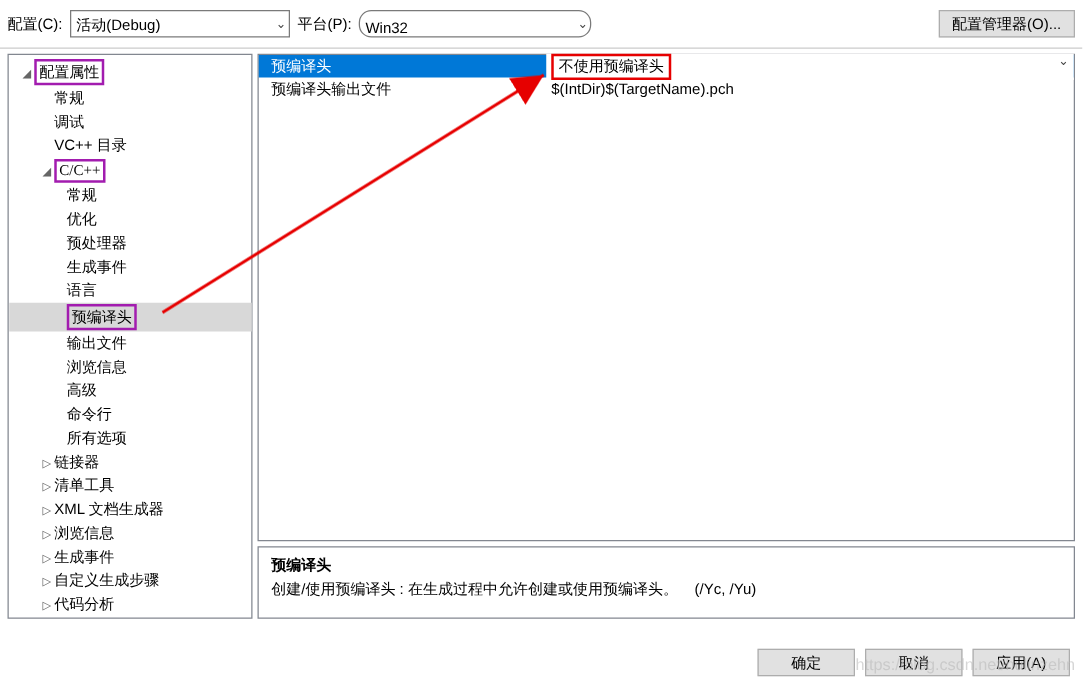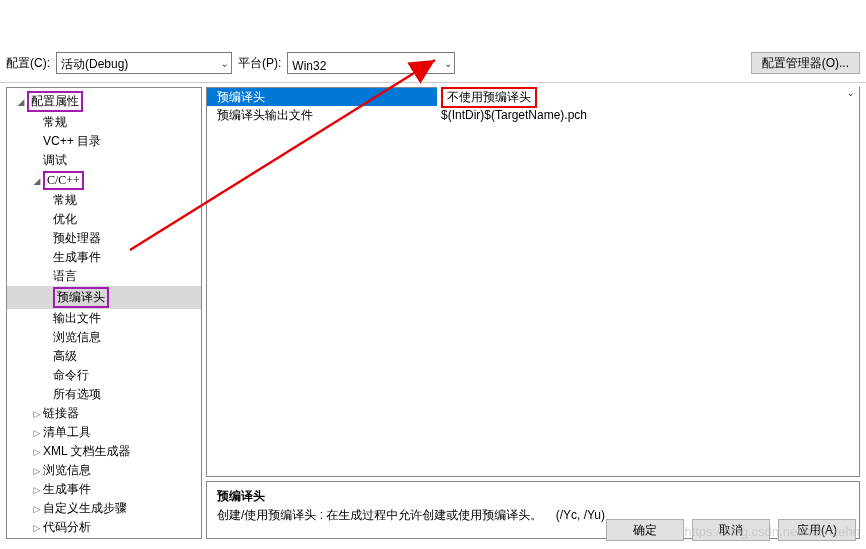--- a/index.html
+++ b/index.html
@@ -11,42 +11,41 @@
       height: 549px;
       overflow: hidden;
       position: relative;
     }
     .top-bar {
       display: flex;
       align-items: center;
       padding: 8px 6px;
       gap: 6px;
       border-bottom: 1px solid #ccc;
-      margin-top: 44px;
     }
     .top-bar label { white-space: nowrap; }
     .combo {
       border: 1px solid #7a7a7a;
       height: 22px;
       display: flex;
       align-items: flex-end;
       padding: 0 4px;
       background: #fff;
       position: relative;
     }
     .combo .chev {
       position: absolute;
       right: 2px;
       top: 50%;
       transform: translateY(-50%);
       font-size: 10px;
       color: #444;
     }
     .combo.cfg { width: 176px; }
-    .combo.plat { width: 168px; }
+    .combo.plat { width: 186px; border-radius: 10px; }
     .btn {
       border: 1px solid #adadad;
       background: #e1e1e1;
       height: 22px;
       padding: 0 10px;
       display: flex;
       align-items: center;
       cursor: default;
       text-align: right;
     }
@@ -171,25 +170,25 @@
     <div class="tree-item l0">
       <span class="exp">◢</span>
       <span class="redbox">配置属性</span>
     </div>
     <div class="tree-item l1">
         <span class="exp"></span>
         <span>常规</span>
       </div>
     <div class="tree-item l1">
         <span class="exp"></span>
+        <span>调试</span>
+      </div>
+    <div class="tree-item l1">
+        <span class="exp"></span>
         <span>VC++ 目录</span>
-      </div>
-    <div class="tree-item l1">
-        <span class="exp"></span>
-        <span>调试</span>
       </div>
     <div class="tree-item l1">
       <span class="exp">◢</span>
       <span class="redbox">C/C++</span>
     </div>
     <div class="tree-item l2">
         <span>常规</span>
       </div>
     <div class="tree-item l2">
         <span>优化</span>

